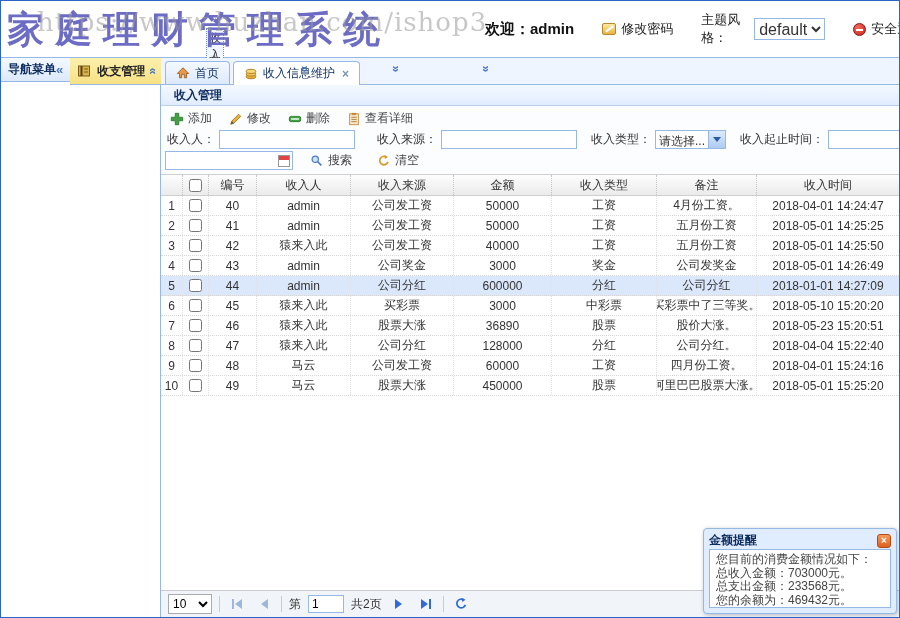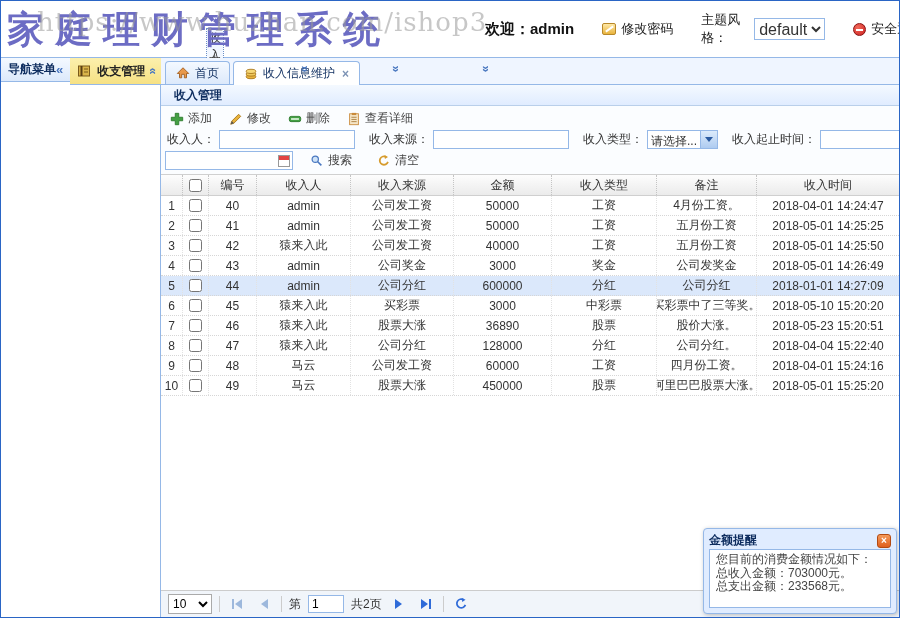--- a/index.html
+++ b/index.html
@@ -253,21 +253,21 @@
                 <line x1="5" y1="6" x2="11" y2="6" stroke="#a87a3a"></line>
                 <line x1="5" y1="8.5" x2="11" y2="8.5" stroke="#a87a3a"></line>
                 <line x1="5" y1="11" x2="11" y2="11" stroke="#a87a3a"></line>
               </svg>
             <span>查看详细</span>
           </div>
         </div>
         <div class="tb-row">
           <span class="f-label">收入人：</span>
           <input class="f-input" type="text" style="">
-          <span class="f-label" style="margin-left:10px">收入来源：</span>
+          <span class="f-label" style="margin-left:18px">收入来源：</span>
           <input class="f-input" type="text" style="">
           <span class="f-label" style="margin-left:10px">收入类型：</span>
           <div class="combo">
             <div class="combo-text">请选择...</div>
             <div class="combo-arrow"></div>
           </div>
           <span class="f-label" style="margin-left:10px">收入起止时间：</span>
           <div class="date-box">
             <input type="text" style="">
             
@@ -478,16 +478,17 @@
 
   <div class="popup">
     <div class="popup-head">
       <span>金额提醒</span>
       <span class="popup-close">×</span>
     </div>
     <div class="popup-body">
       <div>您目前的消费金额情况如下：</div>
       <div>总收入金额：703000元。</div>
       <div>总支出金额：233568元。</div>
+      <div>您的余额为：469432元。</div>
     </div>
   </div>
 
 </div>
 
 </body></html>

